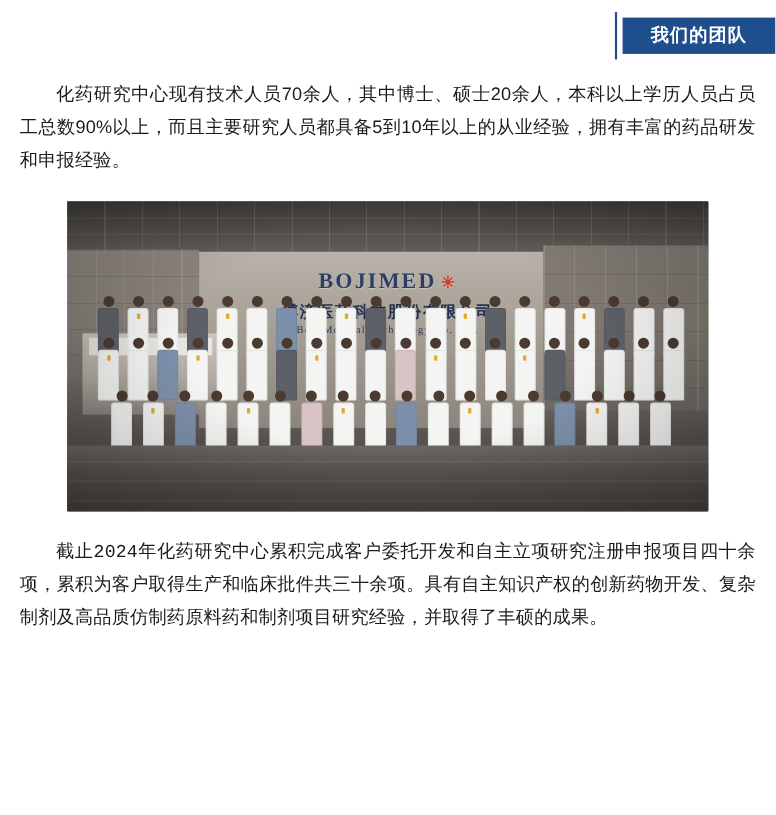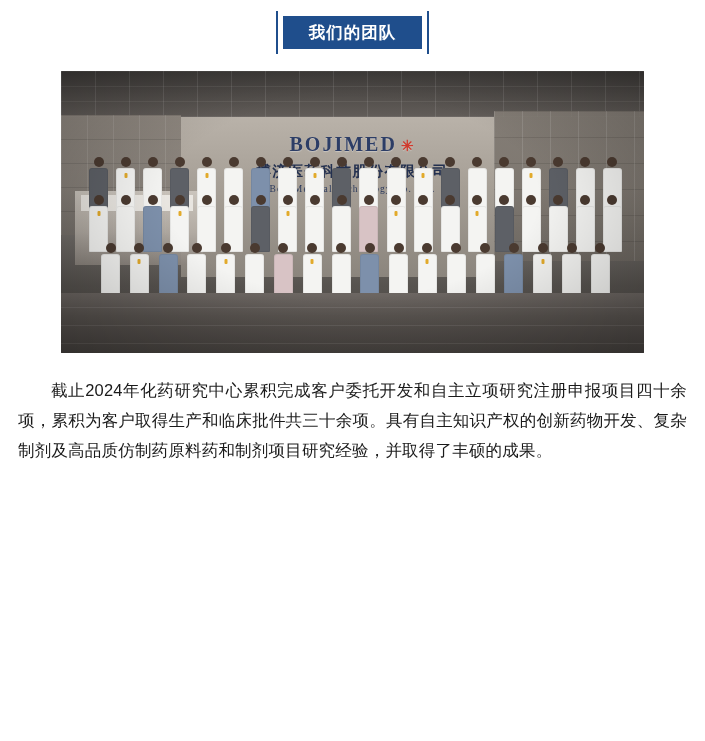--- a/index.html
+++ b/index.html
@@ -213,24 +213,25 @@
     position: absolute; inset: 0;
     background: radial-gradient(ellipse at 50% 45%, rgba(0,0,0,0) 45%, rgba(0,0,0,0.28) 100%);
     pointer-events: none;
   }
 </style>
 </head>
 <body>
 
 <div class="page">
 
-  <div class="heading-wrap" style="margin-top:16px;">
+  <div class="heading-wrap" style="margin-top:16px;justify-content:flex-end;">
     <span class="heading-badge">我们的团队</span>
   </div>
 
+  <div class="para" style="margin:22px 18px 0 18px;">化药研究中心现有技术人员70余人，其中博士、硕士20余人，本科以上学历人员占员工总数90%以上，而且主要研究人员都具备5到10年以上的从业经验，拥有丰富的药品研发和申报经验。</div>
 
   <div class="photo-wrap" style="margin-top:22px;">
     <div class="photo">
       <div class="lobby"></div>
       <div class="ceiling"></div>
       <div class="ceiling-grid"></div>
       <div class="backwall"></div>
       <div class="wall-right"></div>
       <div class="wall-right-grid"></div>
       <div class="wall-left"></div>
@@ -505,15 +506,15 @@
       <div class="floor">
         <div class="floor-line" style="top:14px;"></div>
         <div class="floor-line" style="top:32px;"></div>
         <div class="floor-line" style="top:50px;"></div>
       </div>
       <div class="vignette"></div>
     </div>
   </div>
 
 
-  <div class="para" style="margin:22px 18px 0 18px;">截止2024年化药研究中心累积完成客户委托开发和自主立项研究注册申报项目四十余项，累积为客户取得生产和临床批件共三十余项。具有自主知识产权的创新药物开发、复杂制剂及高品质仿制药原料药和制剂项目研究经验，并取得了丰硕的成果。</div>
+  <div class="para" style="margin:22px 18px 0 18px;font-family:Liberation Mono, monospace;">截止2024年化药研究中心累积完成客户委托开发和自主立项研究注册申报项目四十余项，累积为客户取得生产和临床批件共三十余项。具有自主知识产权的创新药物开发、复杂制剂及高品质仿制药原料药和制剂项目研究经验，并取得了丰硕的成果。</div>
 
 </div>
 
 </body></html>

